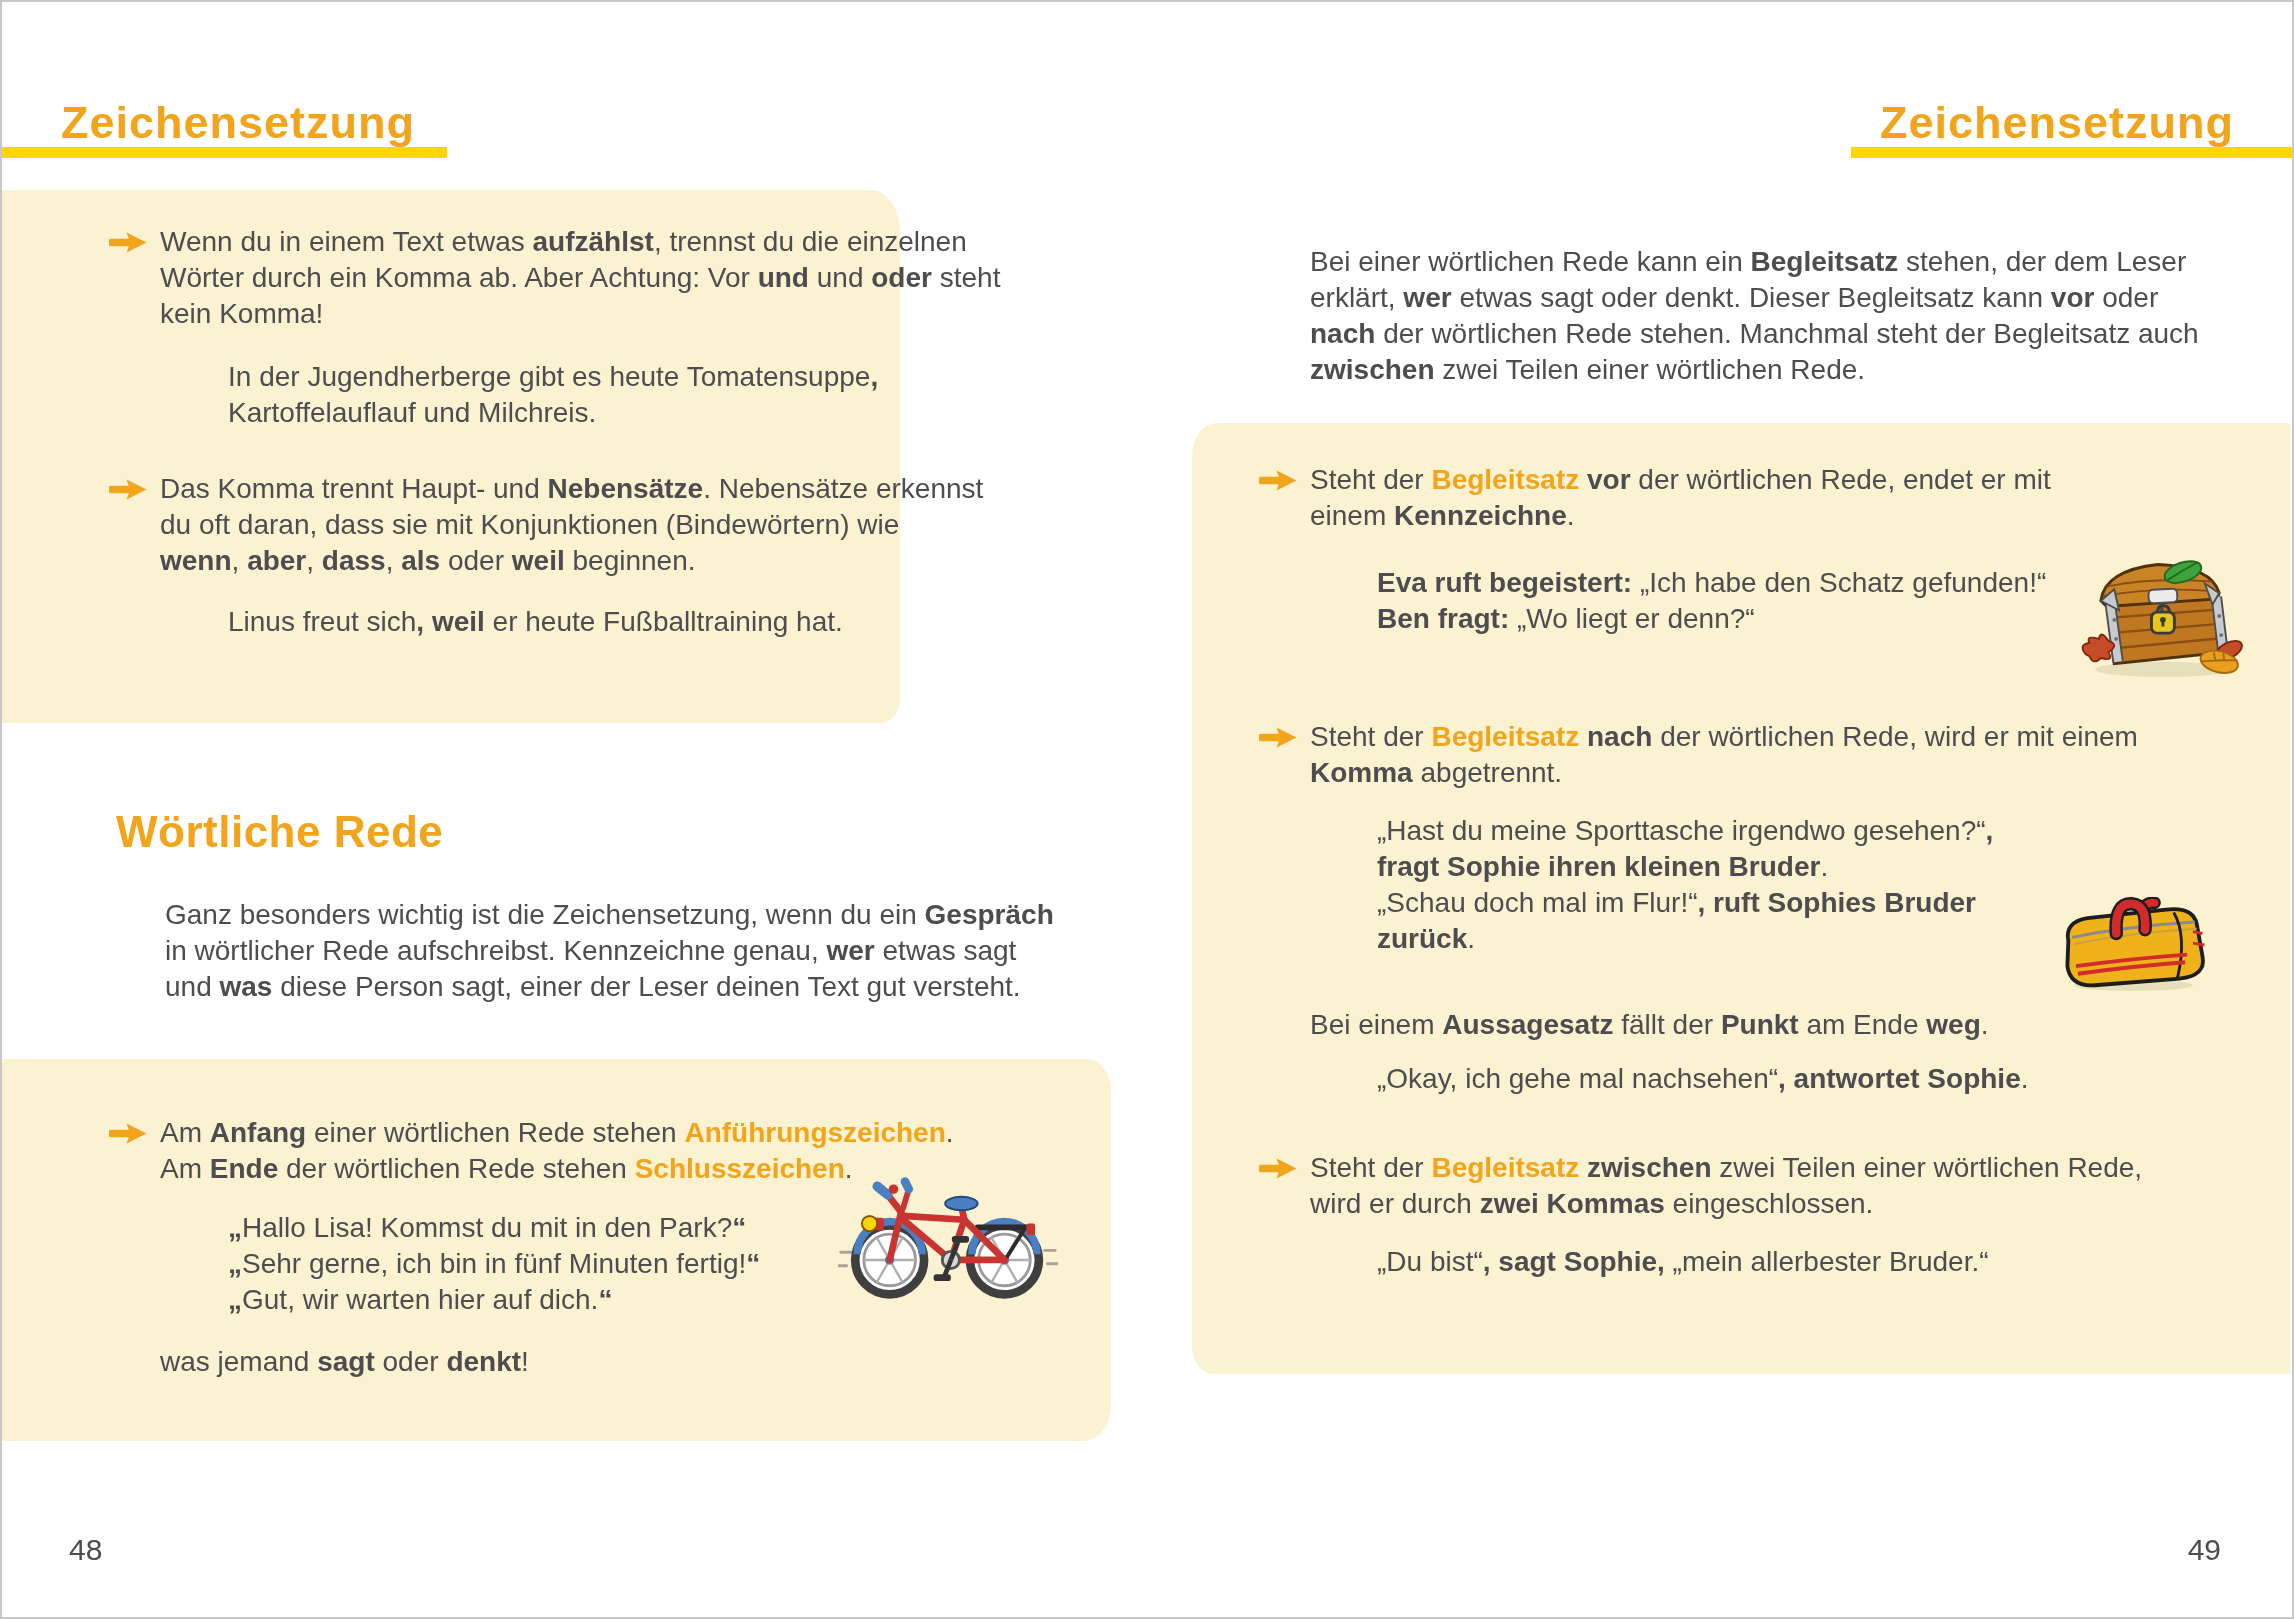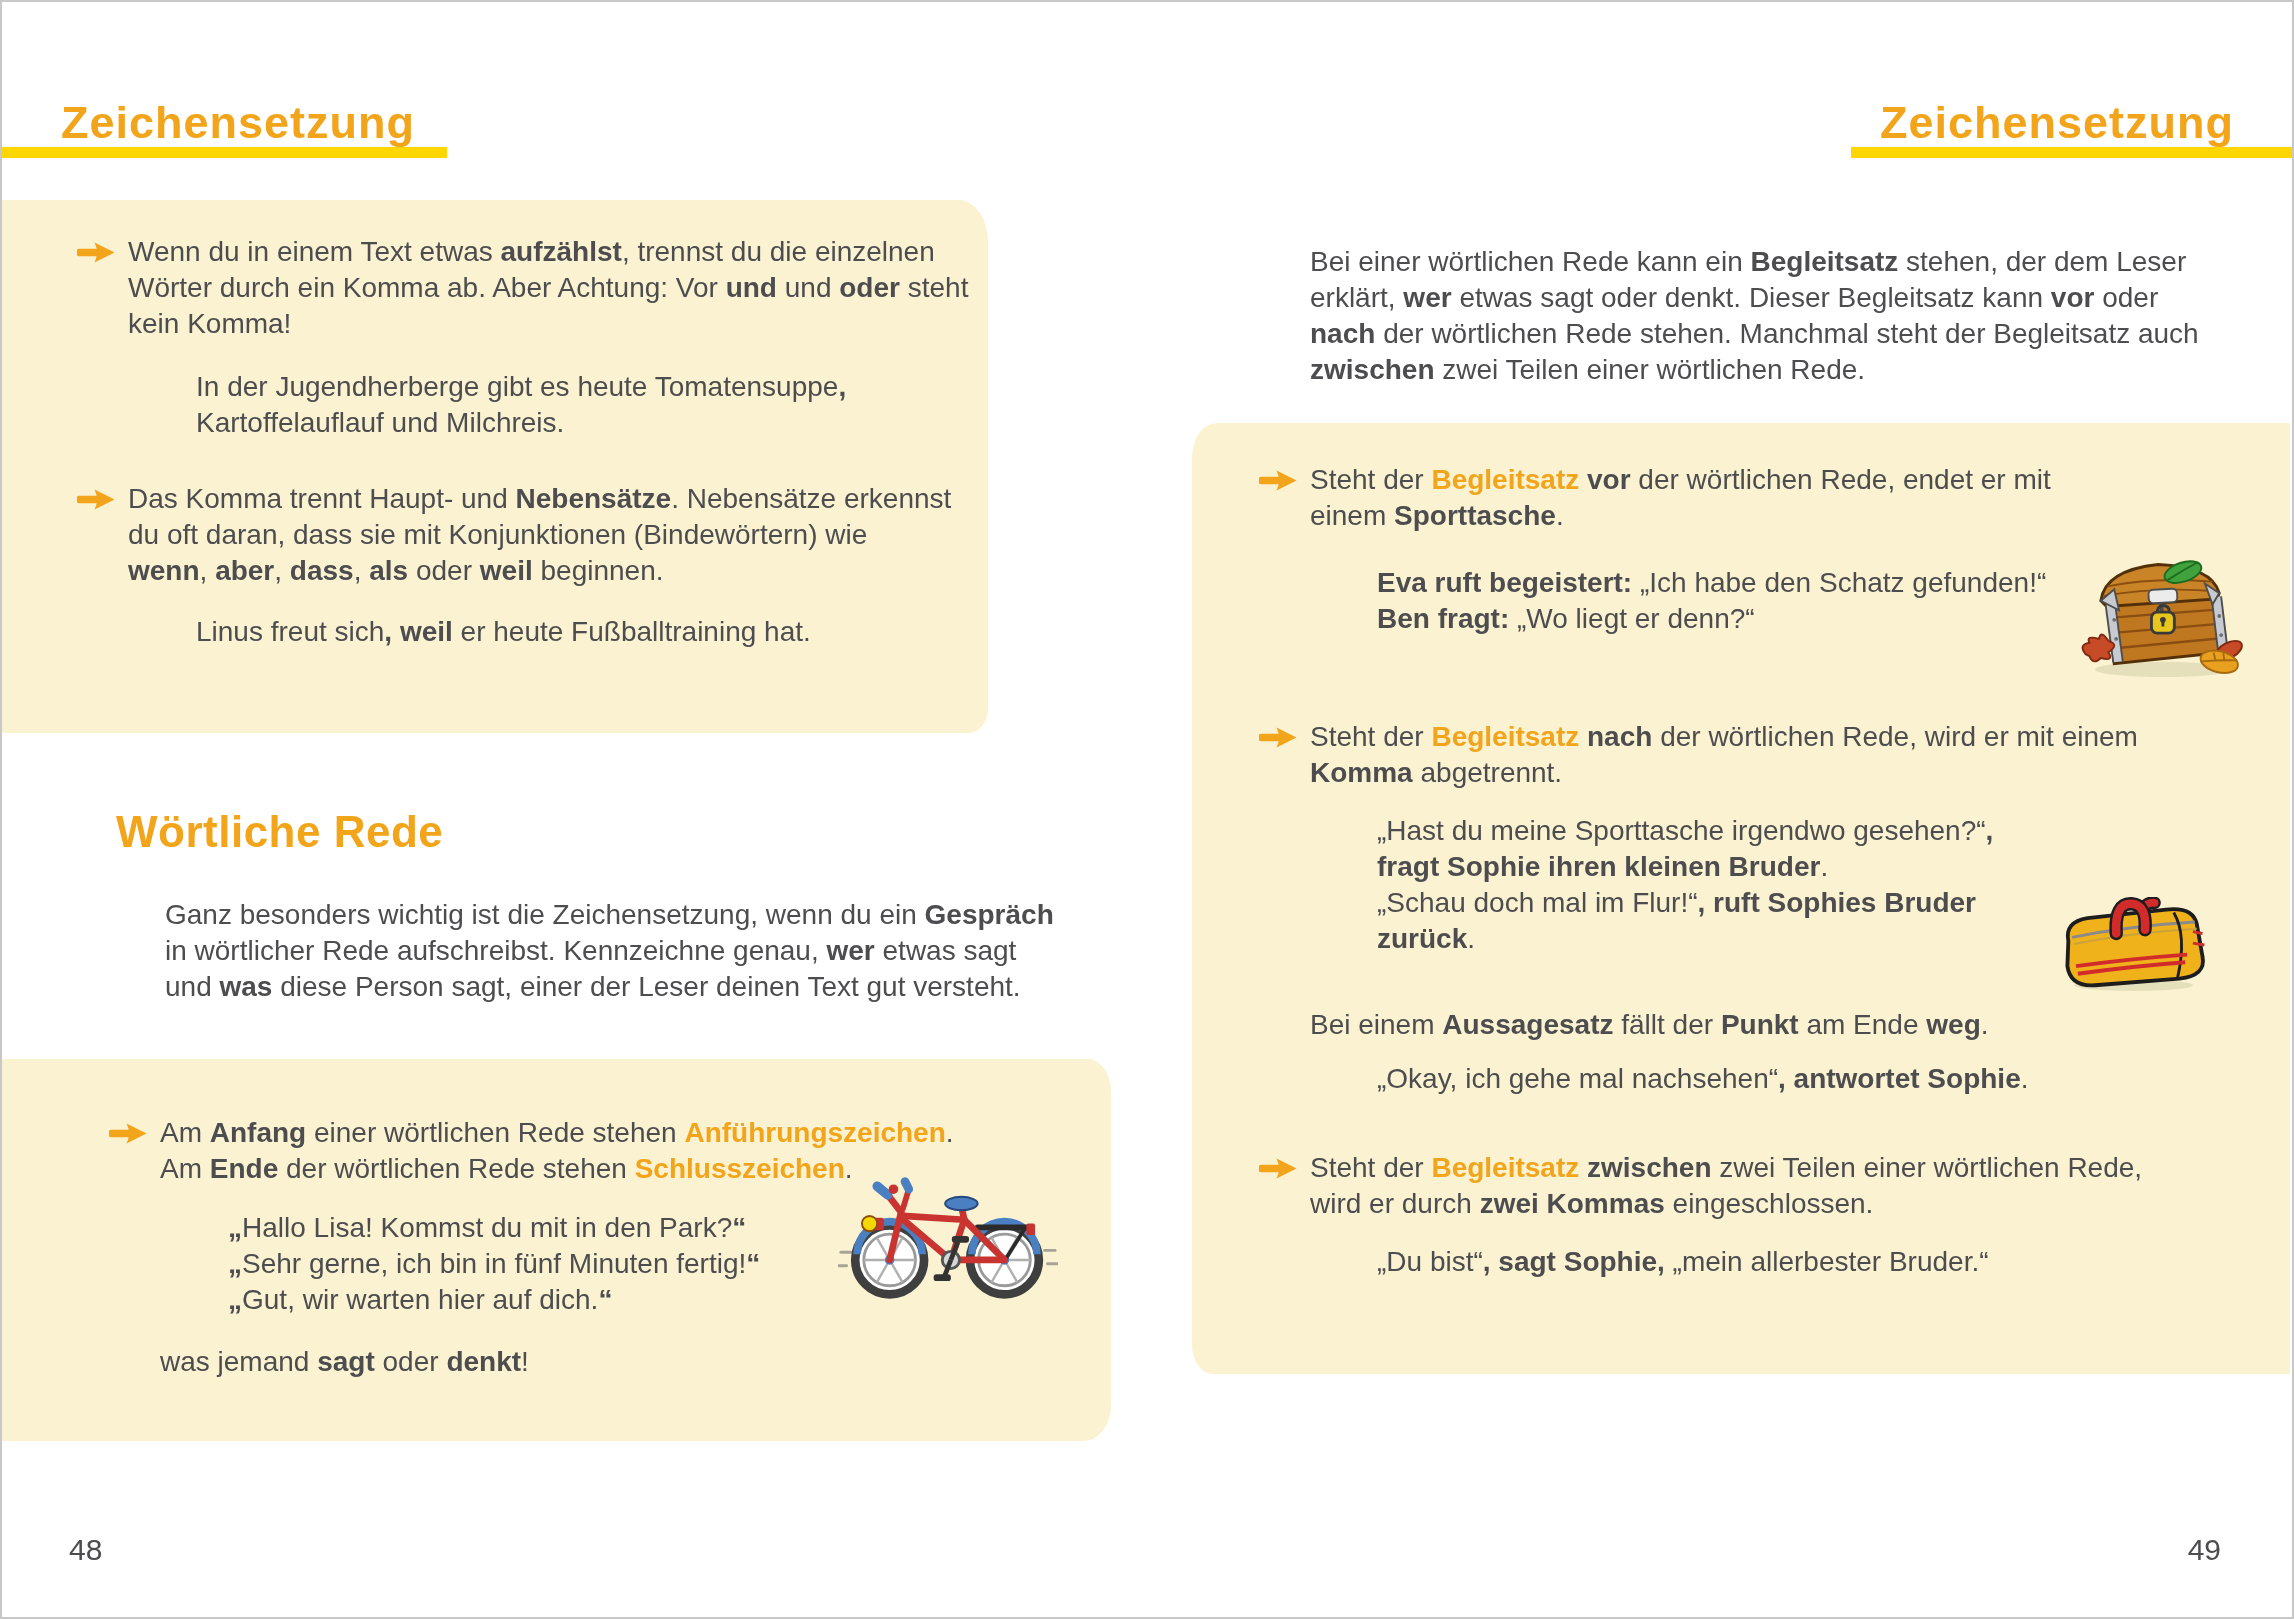--- a/index.html
+++ b/index.html
@@ -16,21 +16,21 @@
   .tline{height:36px;line-height:36px;white-space:nowrap;font-size:28px}
   .tline span.b{font-weight:700}
   .tline span.a{color:var(--accent);font-weight:700}
   .hdr{position:absolute;top:95px;font-size:45px;font-weight:700;color:var(--accent);letter-spacing:1px;z-index:2}
   .hdr-l{left:59px}
   .hdr-r{right:58px}
   .bar{position:absolute;top:145px;height:10.5px;background:var(--yellow);z-index:1}
   .bar-l{left:0;width:445px}
   .bar-r{right:0;width:441px}
   .box{position:absolute;background:var(--cream)}
-  .bx1{left:0;top:198px;width:986px;height:533px;padding:34px 0 0 75px;border-radius:0 29px 19px 0/0 42px 25px 0}
+  .bx1{left:0;top:188px;width:898px;height:533px;padding:34px 0 0 107px;border-radius:0 29px 19px 0/0 42px 25px 0}
   .bx2{left:0;top:1057px;width:1109px;height:382px;padding:56px 0 0 107px;border-radius:0 23px 27px 0/0 32.5px 36px 0}
   .bxr{left:1190px;top:421px;width:1098px;height:951px;padding:39px 0 0 67px;border-radius:25px 0 0 21px/34px 0 0 29px}
   .block{display:block}
   .block.bullet{display:flex;align-items:flex-start}
   .arrow{flex:0 0 51px;padding-top:5.7px}
   .arrow svg{width:40px;height:25px;display:block}
   .block.example{margin-left:119px}
   .bxr .block.example{margin-left:118px}
   .block.note{margin-left:51px}
   .section-h{position:absolute;left:114px;top:805px;font-size:44px;font-weight:700;color:var(--accent);letter-spacing:0.5px}
@@ -194,21 +194,21 @@
   <div class="box bxr">
       <div class="block bullet">
   <span class="arrow">
     <svg viewBox="0 0 48 30" aria-hidden="true">
       <path d="M3 15 H26" stroke="#F2A41B" stroke-width="9" stroke-linecap="round" fill="none"></path>
       <path d="M21 3 L45 15 L21 27 Q27 15 21 3 Z" fill="#F2A41B"></path>
     </svg>
   </span>
 <div class="lines">
           <div class="tline"><span>Steht der </span><span class="b a">Begleitsatz</span><span> </span><span class="b">vor</span><span> der wörtlichen Rede, endet er mit</span></div>
-          <div class="tline"><span>einem </span><span class="b">Sporttasche</span><span>.</span></div>
+          <div class="tline"><span>einem </span><span class="b">Kennzeichne</span><span>.</span></div>
         </div>
       </div>
       <div class="block example" style="margin-top: 31px;">
         <div class="lines">
           <div class="tline"><span class="b">Eva ruft begeistert:</span><span> „Ich habe den Schatz gefunden!“</span></div>
           <div class="tline"><span class="b">Ben fragt:</span><span> „Wo liegt er denn?“</span></div>
         </div>
       </div>
       <div class="block bullet" style="margin-top: 82px;">
   <span class="arrow">

